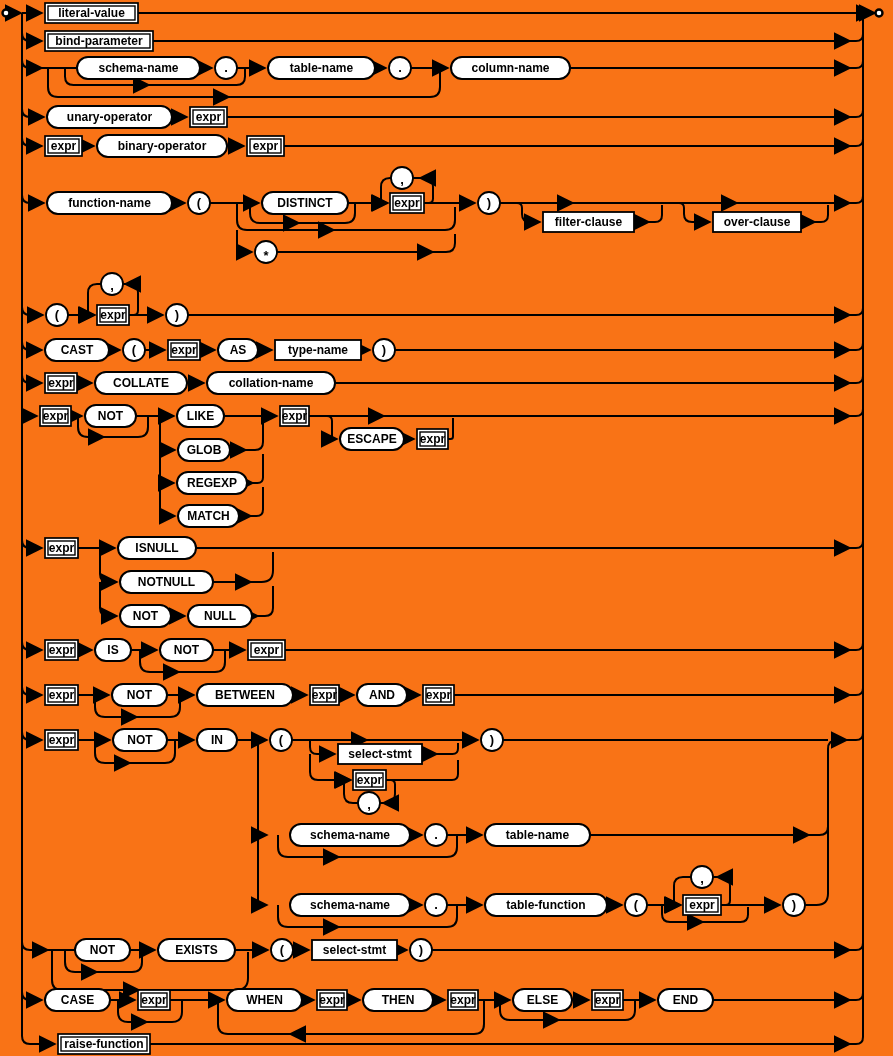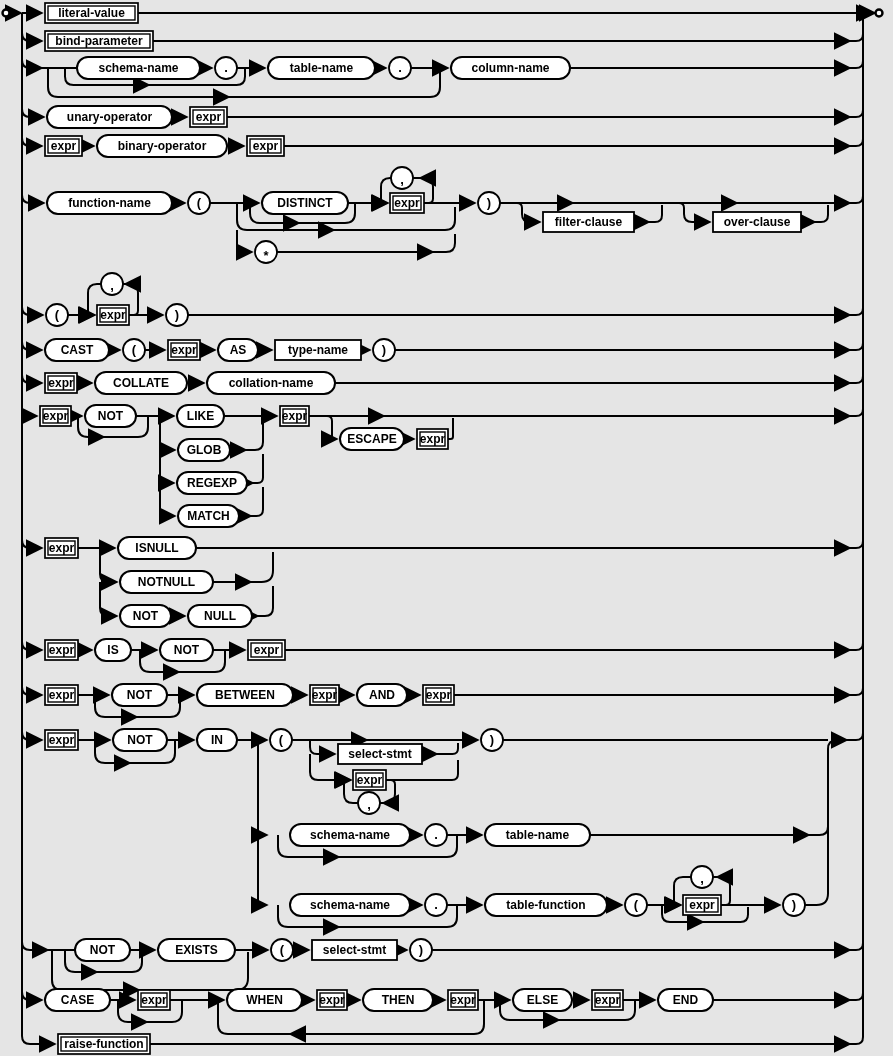--- a/index.html
+++ b/index.html
@@ -1,16 +1,16 @@
 <!DOCTYPE html>
 <html><head>
 <meta charset="utf-8">
 <style>
   html,body{margin:0;padding:0;background:#ffffff;}
-  #canvas{position:relative;width:893px;height:1056px;background:#e5e5e5;overflow:hidden;
+  #canvas{position:relative;width:893px;height:1056px;background:#f97316;overflow:hidden;
           font-family:"Liberation Sans", sans-serif;}
   svg{display:block}
   text{font-family:"Liberation Sans","DejaVu Sans",sans-serif;font-weight:bold;fill:#000;}
 </style>
 </head>
 <body>
 
 <div id="canvas">
     <svg width="893" height="1056" viewBox="0 0 893 1056">
       <defs>

